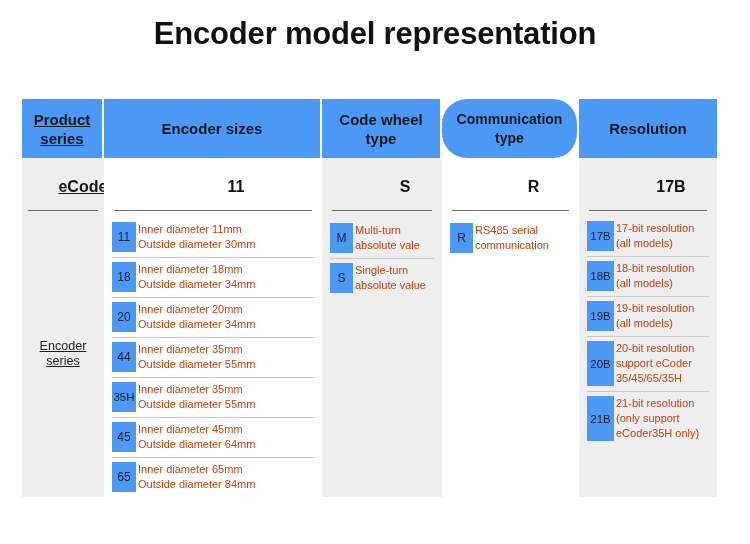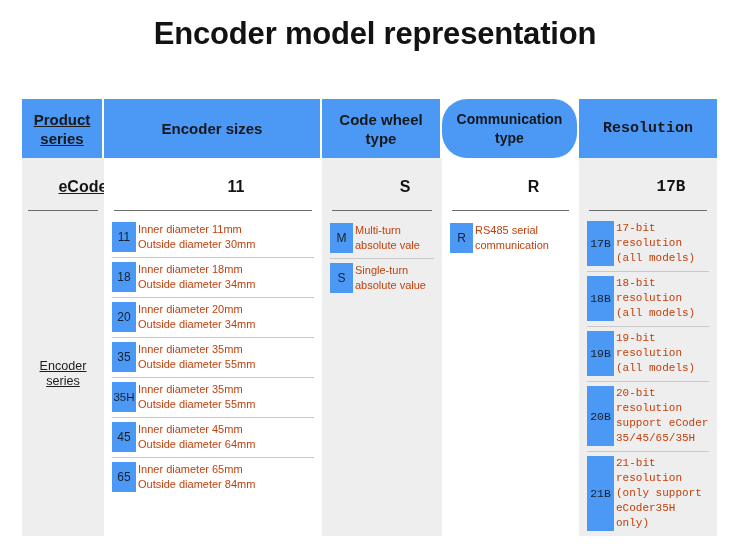--- a/index.html
+++ b/index.html
@@ -43,21 +43,21 @@
     flex-direction: column;
     box-sizing: border-box;
   }
   .col-shaded { background: #eeeeee; }
   .col-plain  { background: #ffffff; }
 
   .col-product { width: 82px; }
   .col-sizes   { width: 218px; }
   .col-wheel   { width: 120px; }
   .col-comm    { width: 137px; }
-  .col-res     { width: 138px; font-family: Liberation Mono, monospace; }
+  .col-res     { width: 138px; }
 
   
   .hdr {
     background: #4c98f5;
     color: #15181c;
     font-weight: bold;
     font-size: 15px;
     line-height: 19px;
     text-align: center;
     height: 59px;
@@ -215,21 +215,21 @@
         <div class="row-body">
           <span class="badge">20</span>
           <span class="desc">Inner diameter 20mm
 Outside diameter 34mm</span>
         </div>
       </div>
       <div class="sep"></div>
 
       <div class="row">
         <div class="row-body">
-          <span class="badge">35</span>
+          <span class="badge">44</span>
           <span class="desc">Inner diameter 35mm
 Outside diameter 55mm</span>
         </div>
       </div>
       <div class="sep"></div>
 
       <div class="row">
         <div class="row-body">
           <span class="badge badge-sm">35H</span>
           <span class="desc">Inner diameter 35mm

